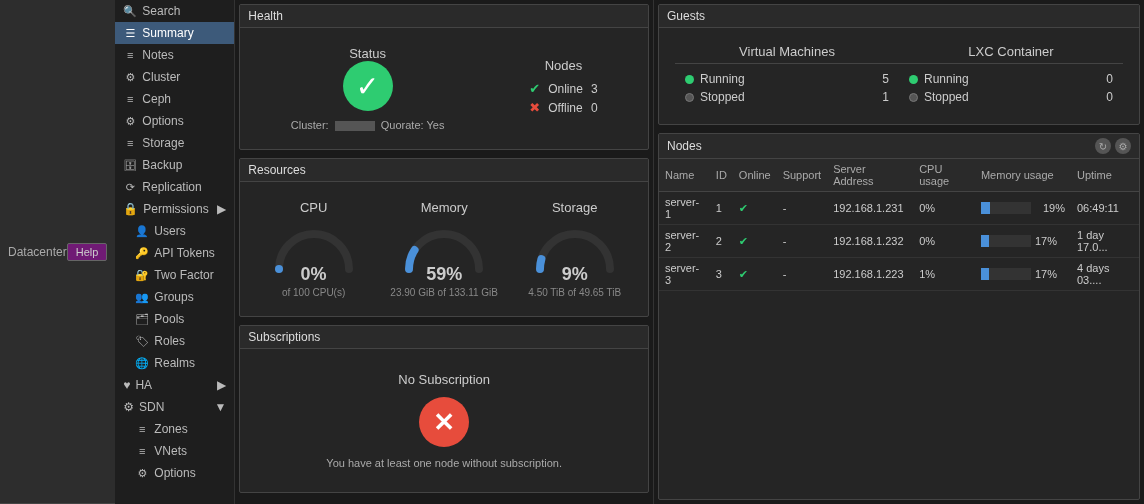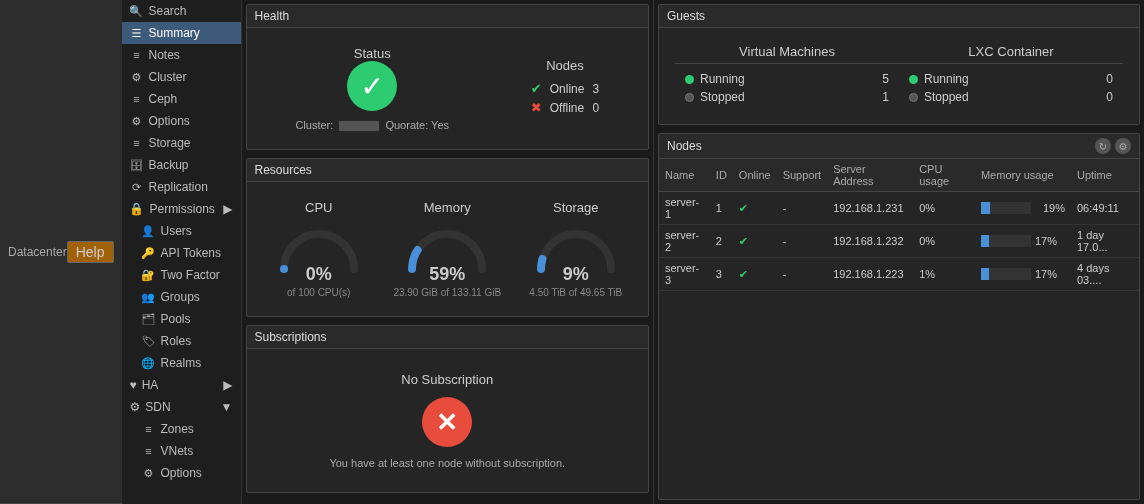--- a/index.html
+++ b/index.html
@@ -2,21 +2,21 @@
 <html><head>
   <meta charset="utf-8">
   <style>
     * { box-sizing: border-box; margin: 0; padding: 0; }
     body { background: #1a1a1a; color: #ccc; font-family: Arial, sans-serif; font-size: 12px; overflow: hidden; }
     
     
     .app-container { display: flex; flex-direction: row; height: 504px; width: 1144px; }
     .title-bar { background: #2d2d2d; padding: 4px 8px; display: flex; align-items: center; justify-content: space-between; border-bottom: 1px solid #444; }
     .title-bar-text { font-size: 12px; color: #aaa; }
-    .help-btn { background: #a16207; border: 1px solid #666; color: #ccc; padding: 2px 8px; font-size: 14px; cursor: pointer; border-radius: 2px; }
+    .help-btn { background: #701a75; border: 1px solid #666; color: #ccc; padding: 2px 8px; font-size: 11px; cursor: pointer; border-radius: 2px; }
     
     .main-layout { display: flex; flex: 1; overflow: hidden; }
     
     
     .sidebar { width: 120px; background: #1e1e1e; border-right: 1px solid #333; overflow-y: auto; flex-shrink: 0; }
     .sidebar-item { display: flex; align-items: center; gap: 5px; padding: 4px 8px; cursor: pointer; color: #bbb; font-size: 12px; }
     .sidebar-item.active { background: #3d5a7a; color: #fff; }
     .sidebar-item .si-icon { width: 14px; text-align: center; font-size: 11px; flex-shrink: 0; }
     .sidebar-section { display: flex; align-items: center; justify-content: space-between; padding: 4px 8px; cursor: pointer; color: #bbb; font-size: 12px; }
     .sidebar-child { padding-left: 20px; }

